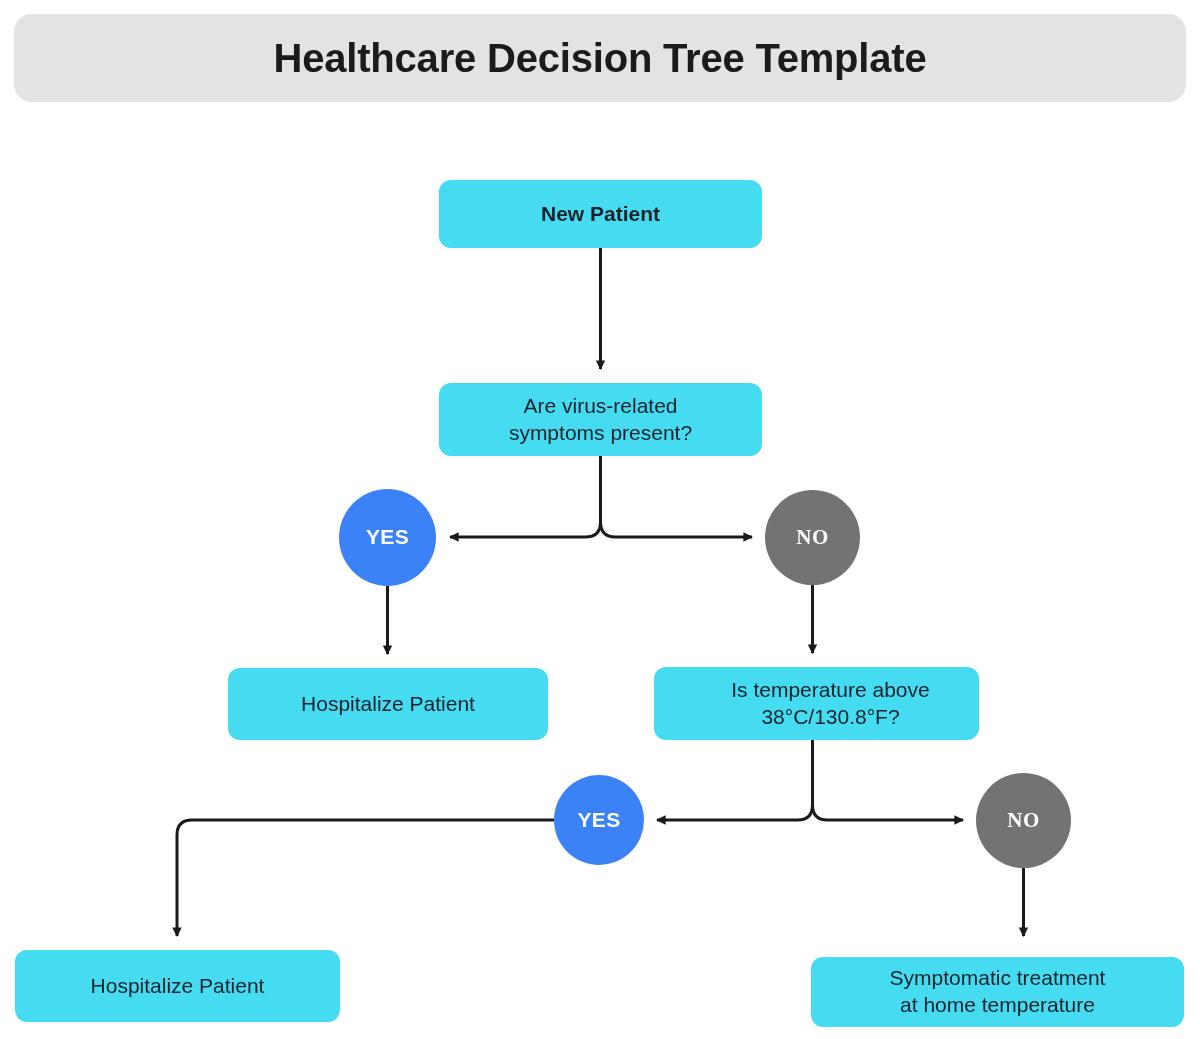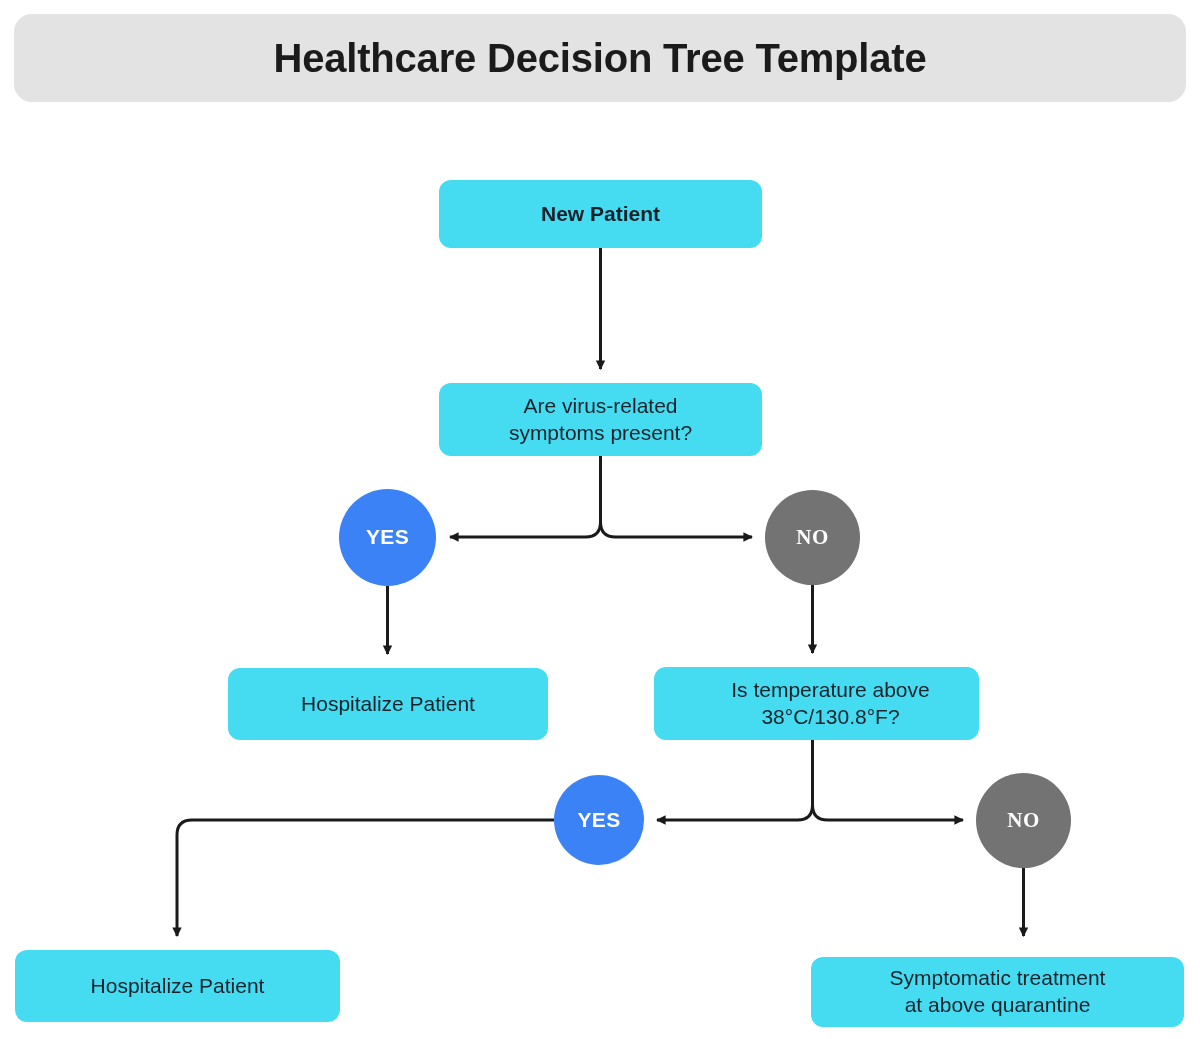--- a/index.html
+++ b/index.html
@@ -163,17 +163,17 @@
     <span>NO</span>
   </div>
 
   <div class="node process" id="n-hospitalize-2">
     <span>Hospitalize Patient</span>
   </div>
 
   <div class="node process" id="n-symptomatic">
     <span>
       <span>Symptomatic treatment</span><br>
-      <span>at above quarantine</span>
+      <span>at home temperature</span>
     </span>
   </div>
 
 </div>
 
 </body></html>

